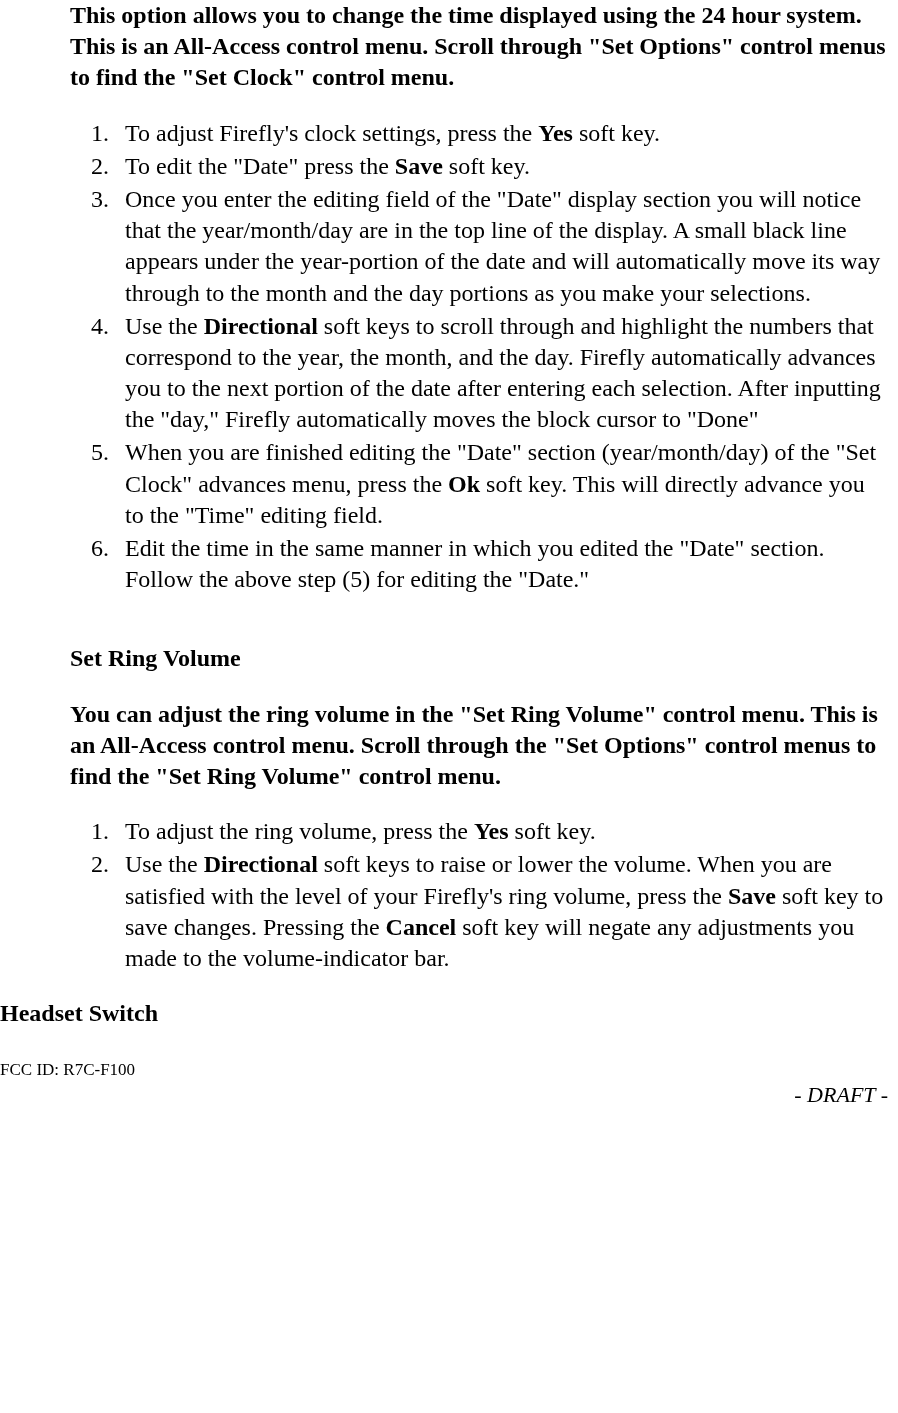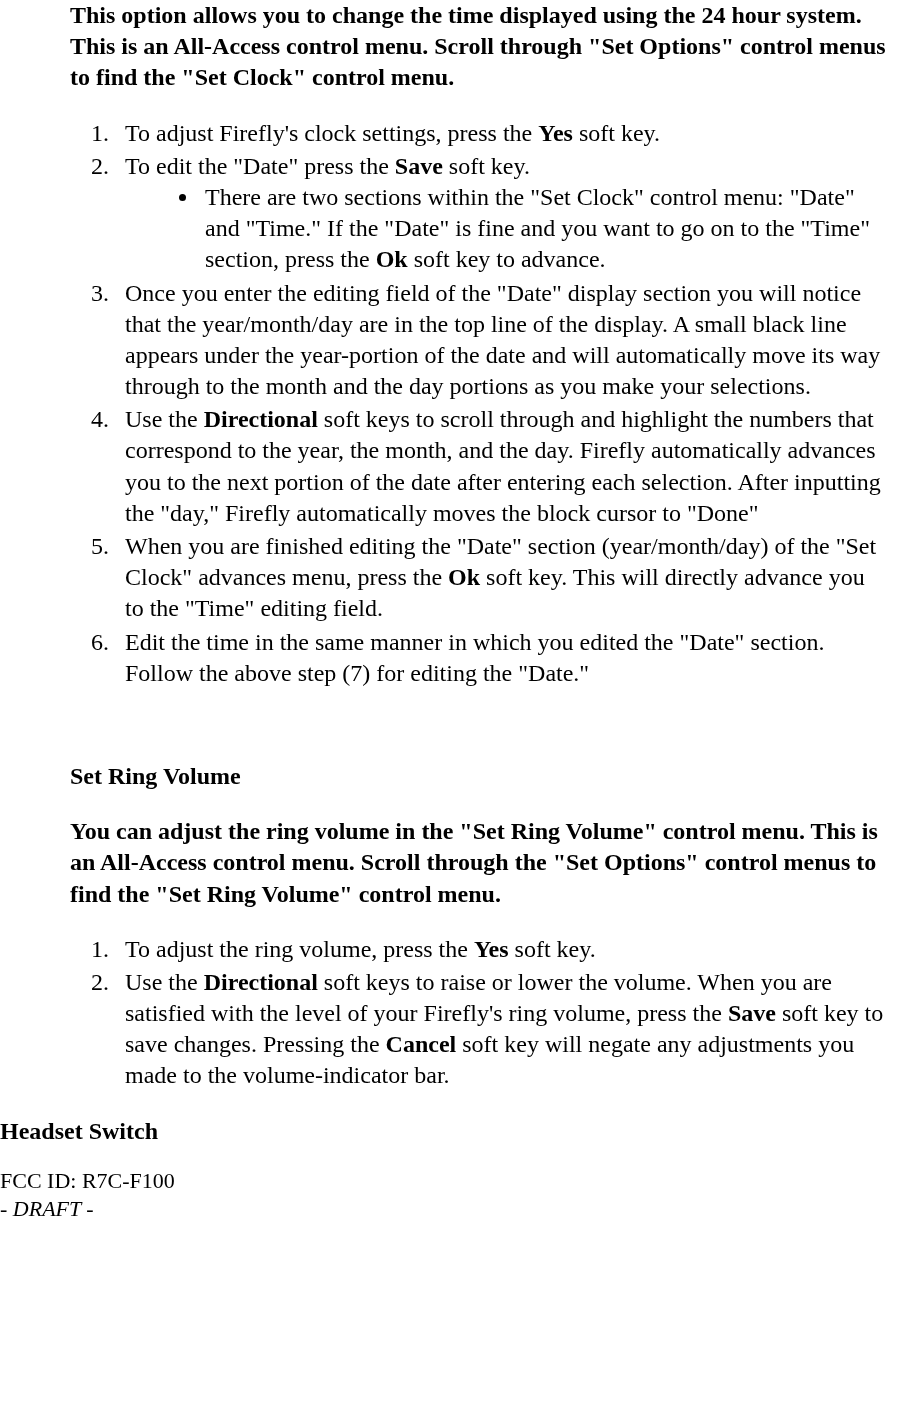--- a/index.html
+++ b/index.html
@@ -29,55 +29,52 @@
       margin: 0;
     }
     ul li {
       padding-left: 5px;
     }
     .bold {
       font-weight: bold;
     }
     .section-heading {
       font-weight: bold;
-      margin-top: 72px;
+      margin-top: 48px;
       margin-bottom: 24px;
     }
     .heading-left {
       font-weight: bold;
       margin-left: -70px;
     }
     .footer {
       margin-left: -70px;
-      margin-top: 20px;
-      font-size: 22px;
+      margin-top: 30px;
+      font-size: 17px;
     }
     .draft {
-      text-align: left;
+      text-align: right;
       font-style: italic;
       margin-left: -70px;
       font-size: 22px;
     }
   </style>
 </head>
 <body>
 
 <div class="intro">This option allows you to change the time displayed using the 24 hour system.  This is an All-Access control menu.  Scroll through "Set Options" control menus to find the "Set Clock" control menu.</div>
 
 <ol>
   <li><span>To adjust Firefly's clock settings, press the </span><span class="bold">Yes</span><span> soft key.</span></li>
   <li><span>To edit the "Date" press the </span><span class="bold">Save</span><span> soft key.</span>
-    <ul>
-      <li><span>There are two sections within the "Set Clock" control menu: "Date" and "Time." If the "Date" is fine and you want to go on to the "Time" section, press the </span><span class="bold">Ok</span><span> soft key to advance.</span></li>
-    </ul>
   </li>
   <li>Once you enter the editing field of the "Date" display section you will notice that the year/month/day are in the top line of the display.  A small black line appears under the year-portion of the date and will automatically move its way through to the month and the day portions as you make your selections.</li>
   <li><span>Use the </span><span class="bold">Directional</span><span> soft keys to scroll through and highlight the numbers that correspond to the year, the month, and the day.  Firefly automatically advances you to the next portion of the date after entering each selection.  After inputting the "day," Firefly automatically moves the block cursor to "Done"</span></li>
   <li><span>When you are finished editing the "Date" section (year/month/day) of the "Set Clock" advances menu, press the </span><span class="bold">Ok</span><span> soft key.  This will directly advance you to the "Time" editing field.</span></li>
-  <li>Edit the time in the same manner in which you edited the "Date" section.  Follow the above step (7) for editing the "Date."</li>
+  <li>Edit the time in the same manner in which you edited the "Date" section.  Follow the above step (5) for editing the "Date."</li>
 </ol>
 
 <div class="section-heading">Set Ring Volume</div>
 
 <div class="intro">You can adjust the ring volume in the "Set Ring Volume" control menu.  This is an All-Access control menu. Scroll through the "Set Options" control menus to find the "Set Ring Volume" control menu.</div>
 
 <ol>
   <li><span>To adjust the ring volume, press the </span><span class="bold">Yes</span><span> soft key.</span></li>
   <li><span>Use the </span><span class="bold">Directional</span><span> soft keys to raise or lower the volume.  When you are satisfied with the level of your Firefly's ring volume, press the </span><span class="bold">Save</span><span> soft key to save changes.  Pressing the </span><span class="bold">Cancel</span><span> soft key will negate any adjustments you made to the volume-indicator bar.</span></li>
 </ol>

